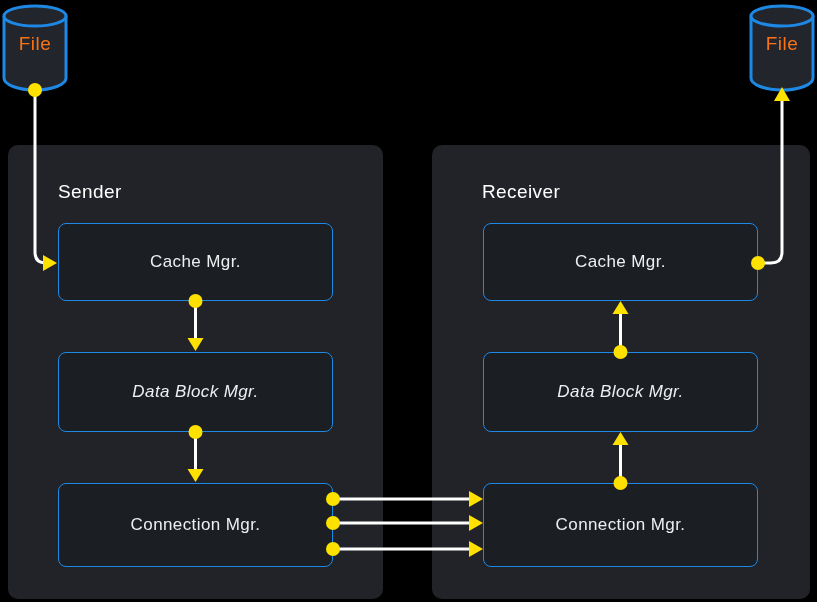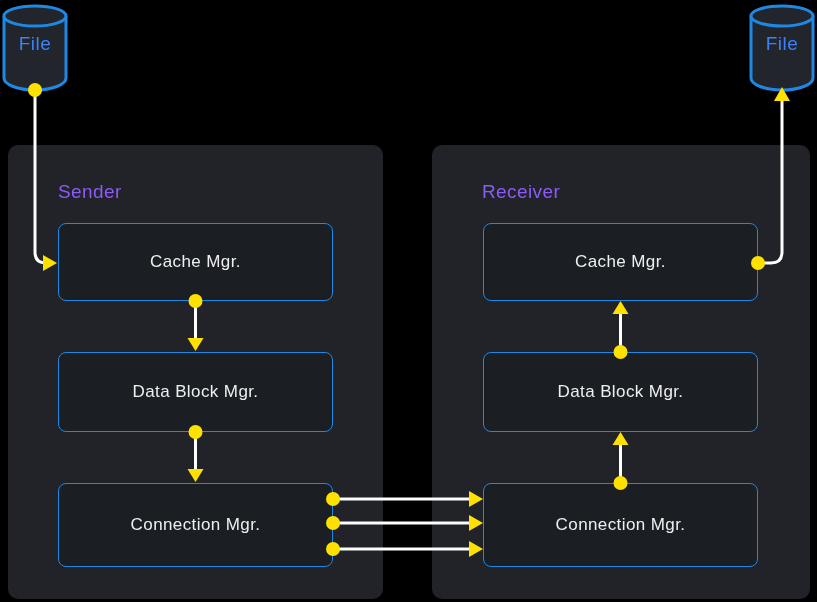--- a/index.html
+++ b/index.html
@@ -17,21 +17,21 @@
     height: 454px;
     background: #212329;
     border-radius: 10px;
   }
   .panel-sender { left: 8px; width: 375px; }
   .panel-receiver { left: 432px; width: 378px; }
   .panel-title {
     position: absolute;
     left: 50px;
     top: 36px;
-    color: #8b5cf6;
+    color: #ffffff;
     font-size: 19px;
     letter-spacing: 0.4px;
   }
   .node {
     position: absolute;
     width: 275px;
     background: #1b1e23;
     border: 1.5px solid #1e88e5;
     border-radius: 8px;
     display: flex;
@@ -39,35 +39,35 @@
     justify-content: center;
     color: #edeff1;
     font-size: 17px;
     letter-spacing: 0.4px;
     box-sizing: border-box;
     z-index: 2;
   }
   .col-sender { left: 58px; }
   .col-receiver { left: 483px; }
   .row-cache { top: 223px; height: 78px; }
-  .row-data  { top: 352px; height: 80px; }
+  .row-data  { top: 352px; height: 80px; font-style: italic; }
   .row-conn  { top: 483px; height: 84px; }
   .cylinder-svg {
     position: absolute;
     top: 0;
     z-index: 3;
   }
   .cyl-left  { left: 0; }
   .cyl-right { left: 747px; }
   .cyl-label {
     position: absolute;
     top: 33px;
     width: 70px;
     text-align: center;
-    color: #3b82f6;
+    color: #f97316;
     font-size: 19px;
     letter-spacing: 0.5px;
     z-index: 4;
   }
   .cyl-label-left  { left: 0; }
   .cyl-label-right { left: 747px; }
   .wires {
     position: absolute;
     inset: 0;
     z-index: 5;

